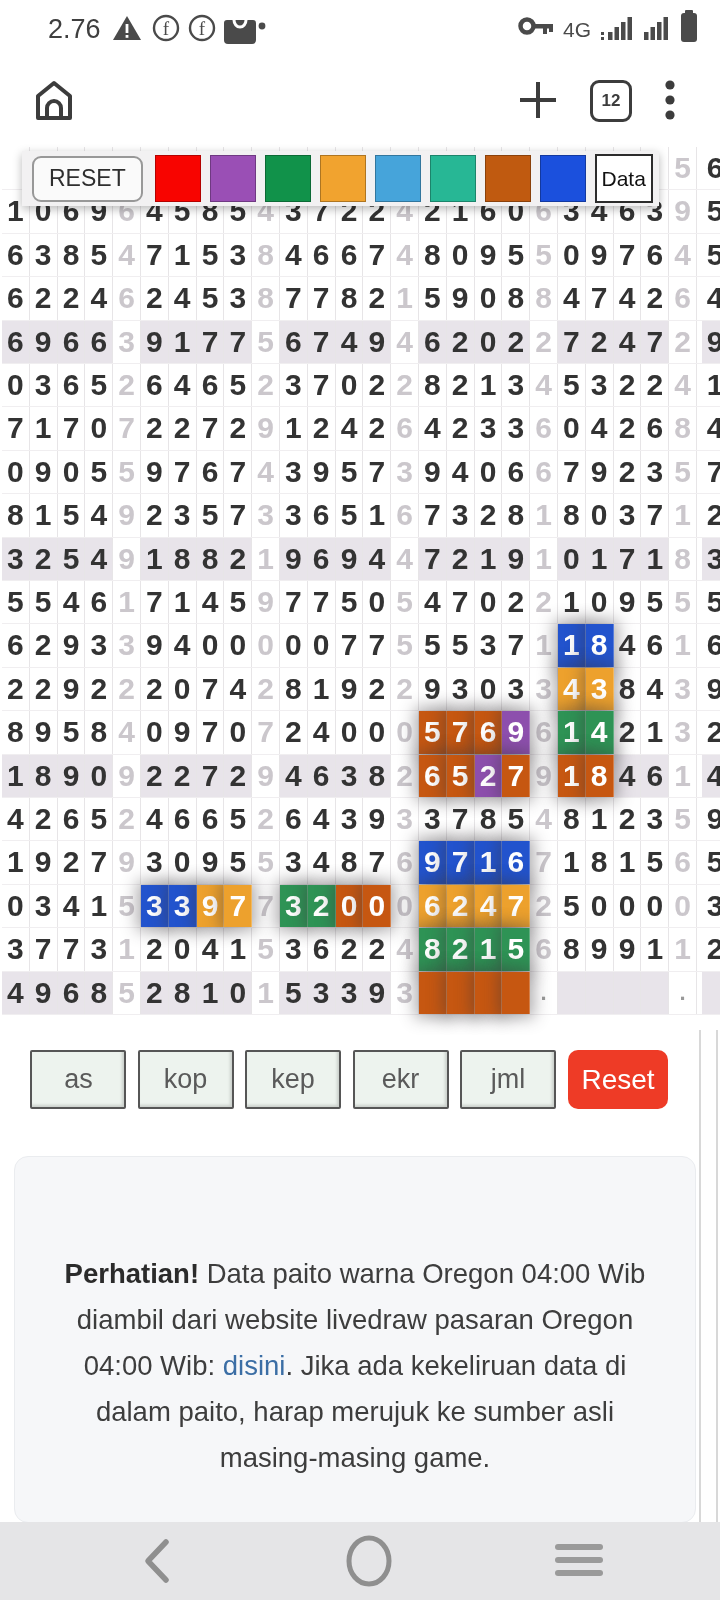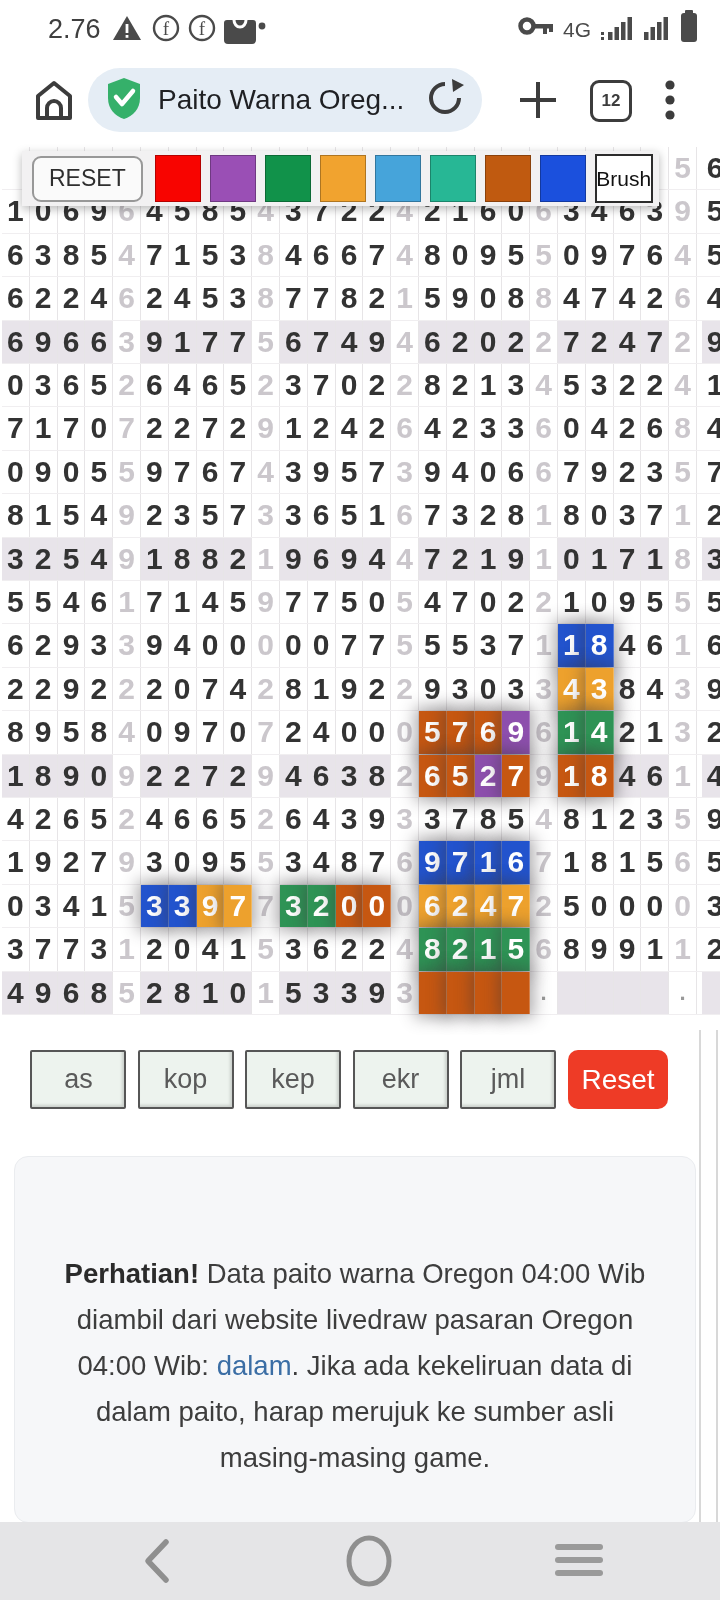--- a/index.html
+++ b/index.html
@@ -135,35 +135,20 @@
   </div>
 </div>
 
 <div class="browser-bar">
   <span style="position:absolute;left:30px;top:16px">
     <svg width="48" height="48">
       <path d="M8 42 V20 L24 7 L40 20 V42 Z" fill="none" stroke="#3c3c3c" stroke-width="4" stroke-linejoin="round"></path>
       <path d="M17 42 v-10 a7 7 0 0 1 14 0 v10" fill="none" stroke="#3c3c3c" stroke-width="4"></path>
     </svg>
   </span>
-  <div class="omnibox">
-    <span>
-      <svg width="40" height="44">
-        <path d="M20 2 L36 8 V22 C36 33 29 40 20 43 C11 40 4 33 4 22 V8 Z" fill="#35b06a"></path>
-        <polyline points="12,21 18,28 29,15" fill="none" stroke="#fff" stroke-width="4.5" stroke-linecap="round" stroke-linejoin="round"></polyline>
-      </svg>
-    </span>
-    <span class="ob-title">Paito Warna Oreg...</span>
-    <span>
-      <svg width="42" height="42">
-        <path d="M21 7 a14 14 0 1 0 14 14" fill="none" stroke="#3c3c3c" stroke-width="4"></path>
-        <polygon points="28,2 40,8 29,15" fill="#3c3c3c"></polygon>
-      </svg>
-    </span>
-  </div>
   <span style="position:absolute;right:160px;top:18px">
     <svg width="44" height="44">
         <line x1="22" y1="4" x2="22" y2="40" stroke="#3c3c3c" stroke-width="4"></line>
         <line x1="4" y1="22" x2="40" y2="22" stroke="#3c3c3c" stroke-width="4"></line>
       </svg>
   </span>
   <div class="tab-box">
     <span>12</span>
   </div>
   <span style="position:absolute;right:44px;top:18px">
@@ -743,34 +728,34 @@
   <span id="swatches" style="display:flex;gap:9px">
       <div class="swatch" style="background: rgb(248, 4, 0);"></div>
       <div class="swatch" style="background: rgb(154, 79, 181);"></div>
       <div class="swatch" style="background: rgb(17, 146, 74);"></div>
       <div class="swatch" style="background: rgb(241, 163, 47);"></div>
       <div class="swatch" style="background: rgb(70, 164, 218);"></div>
       <div class="swatch" style="background: rgb(39, 183, 149);"></div>
       <div class="swatch" style="background: rgb(192, 90, 16);"></div>
       <div class="swatch" style="background: rgb(27, 80, 221);"></div>
     </span>
-  <button class="brush-chip">Brush</button>
+  <button class="brush-chip">Data</button>
 </div>
 
 <div class="btn-row">
   <span id="pos-buttons"><button class="pos-btn" style="left: 30px; padding-left: 7px;">as</button><button class="pos-btn" style="left: 137.5px;">kop</button><button class="pos-btn" style="left: 245px;">kep</button><button class="pos-btn" style="left: 352.5px;">ekr</button><button class="pos-btn" style="left: 460px;">jml</button></span>
   <button class="reset-btn">Reset</button>
 </div>
 
 <div class="vline" style="left:699px;top:1030px;height:492px"></div>
 <div class="vline" style="left:716px;top:1030px;height:492px"></div>
 
 <div class="notice-card">
   <p class="notice-text">
-    <b>Perhatian!</b><span> Data paito warna Oregon 04:00 Wib diambil dari website livedraw pasaran Oregon 04:00 Wib: </span><a href="#" class="notice-link">dalam</a><span>. Jika ada kekeliruan data di dalam paito, harap merujuk ke sumber asli masing-masing game.</span>
+    <b>Perhatian!</b><span> Data paito warna Oregon 04:00 Wib diambil dari website livedraw pasaran Oregon 04:00 Wib: </span><a href="#" class="notice-link">disini</a><span>. Jika ada kekeliruan data di dalam paito, harap merujuk ke sumber asli masing-masing game.</span>
   </p>
 </div>
 
 <div class="nav-bar">
   <span class="nav-ic" style="left:142px">
     <svg width="30" height="46">
         <polyline points="24,4 6,23 24,42" fill="none" stroke="#8f8f8f" stroke-width="5.5" stroke-linecap="round" stroke-linejoin="round"></polyline>
       </svg>
   </span>
   <span class="nav-ic" style="left:344px">

